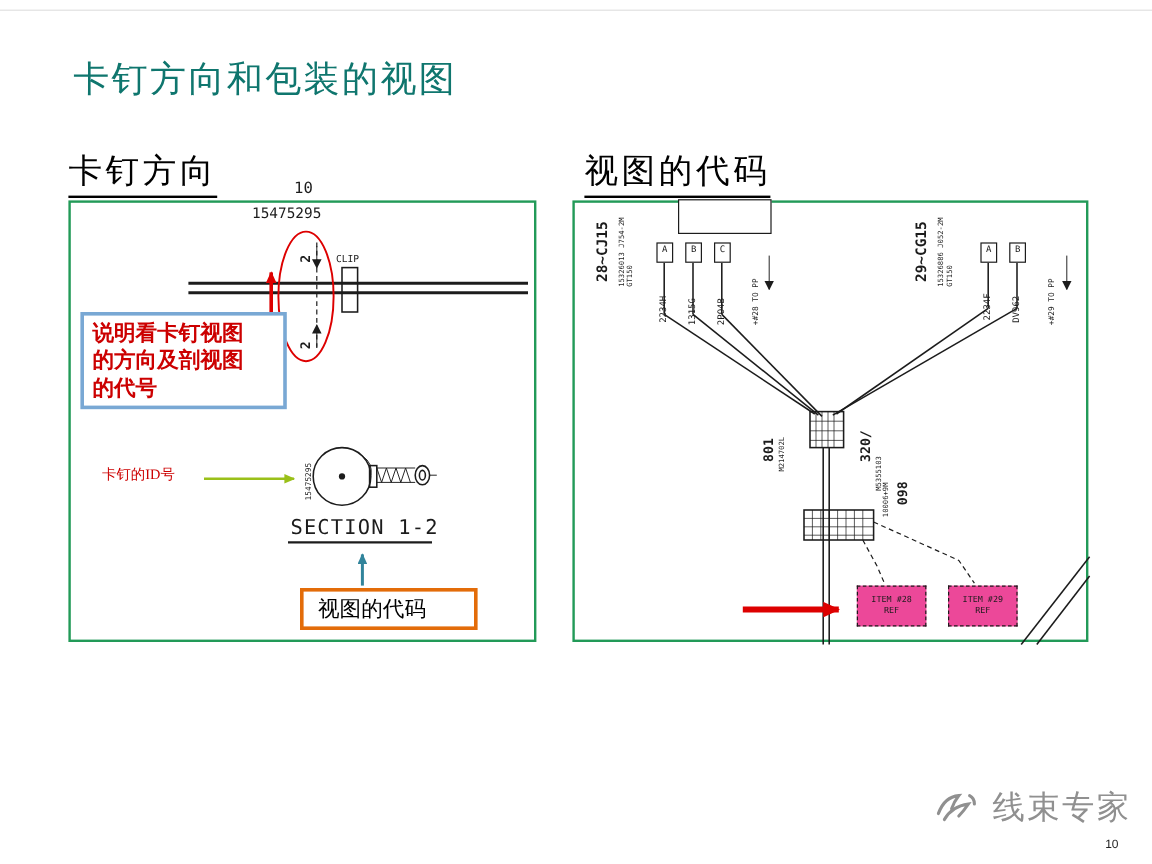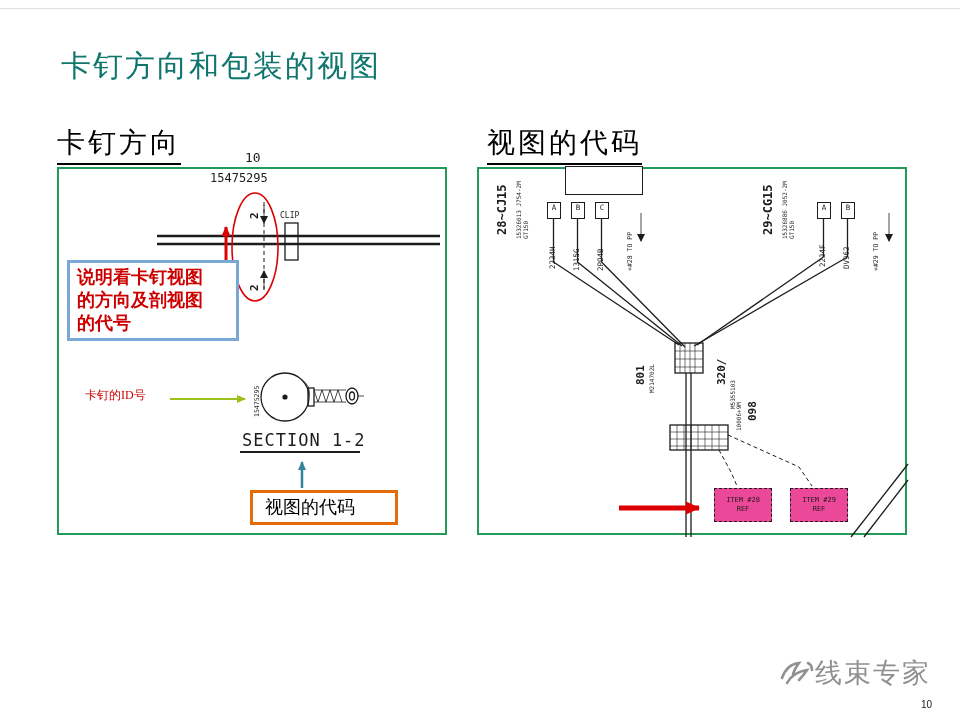--- a/index.html
+++ b/index.html
@@ -43,21 +43,21 @@
             line-height:9px; background:#fff; color:var(--ink); }
   .top-box{ position:absolute; left:86px; top:-3px; width:78px; height:29px;
             border:1.3px solid var(--ink); background:#fff; }
   .item-box{ position:absolute; width:58px; height:34px; border:1.3px dashed var(--ink);
              text-align:center; font-family:"DejaVu Sans Mono",monospace; font-size:7px;
              line-height:9px; padding-top:7px; background:#ec4899; color:var(--ink); }
   .tape-note{ position:absolute; left:26px; top:301px; font-size:17px; font-weight:bold;
               color:var(--note-red); line-height:24px; white-space:pre-line; }
   .wrap2{ white-space:normal; line-height:7px; }
 
-  .watermark{ position:absolute; left:779px; top:655px; display:flex; align-items:center; gap:0; }
+  .watermark{ position:absolute; left:779px; top:655px; display:flex; align-items:center; gap:12px; }
   .wm-text{ font-size:27px; letter-spacing:2px; color:var(--watermark-gray);
             font-family:"Liberation Sans", sans-serif; white-space:nowrap; }
   .page-num{ position:absolute; left:921px; top:699px; font-size:10px; color:#222;
              font-family:"Liberation Sans", sans-serif; }
 
   
   .s{ stroke:var(--ink); fill:none; stroke-width:1.3px; }
   .thin{ stroke:var(--ink); fill:none; stroke-width:0.8px; }
   .wire{ stroke:var(--ink); stroke-width:2.6px; }
   .dash{ stroke:var(--ink); stroke-width:1px; stroke-dasharray:4 3; fill:none; }

